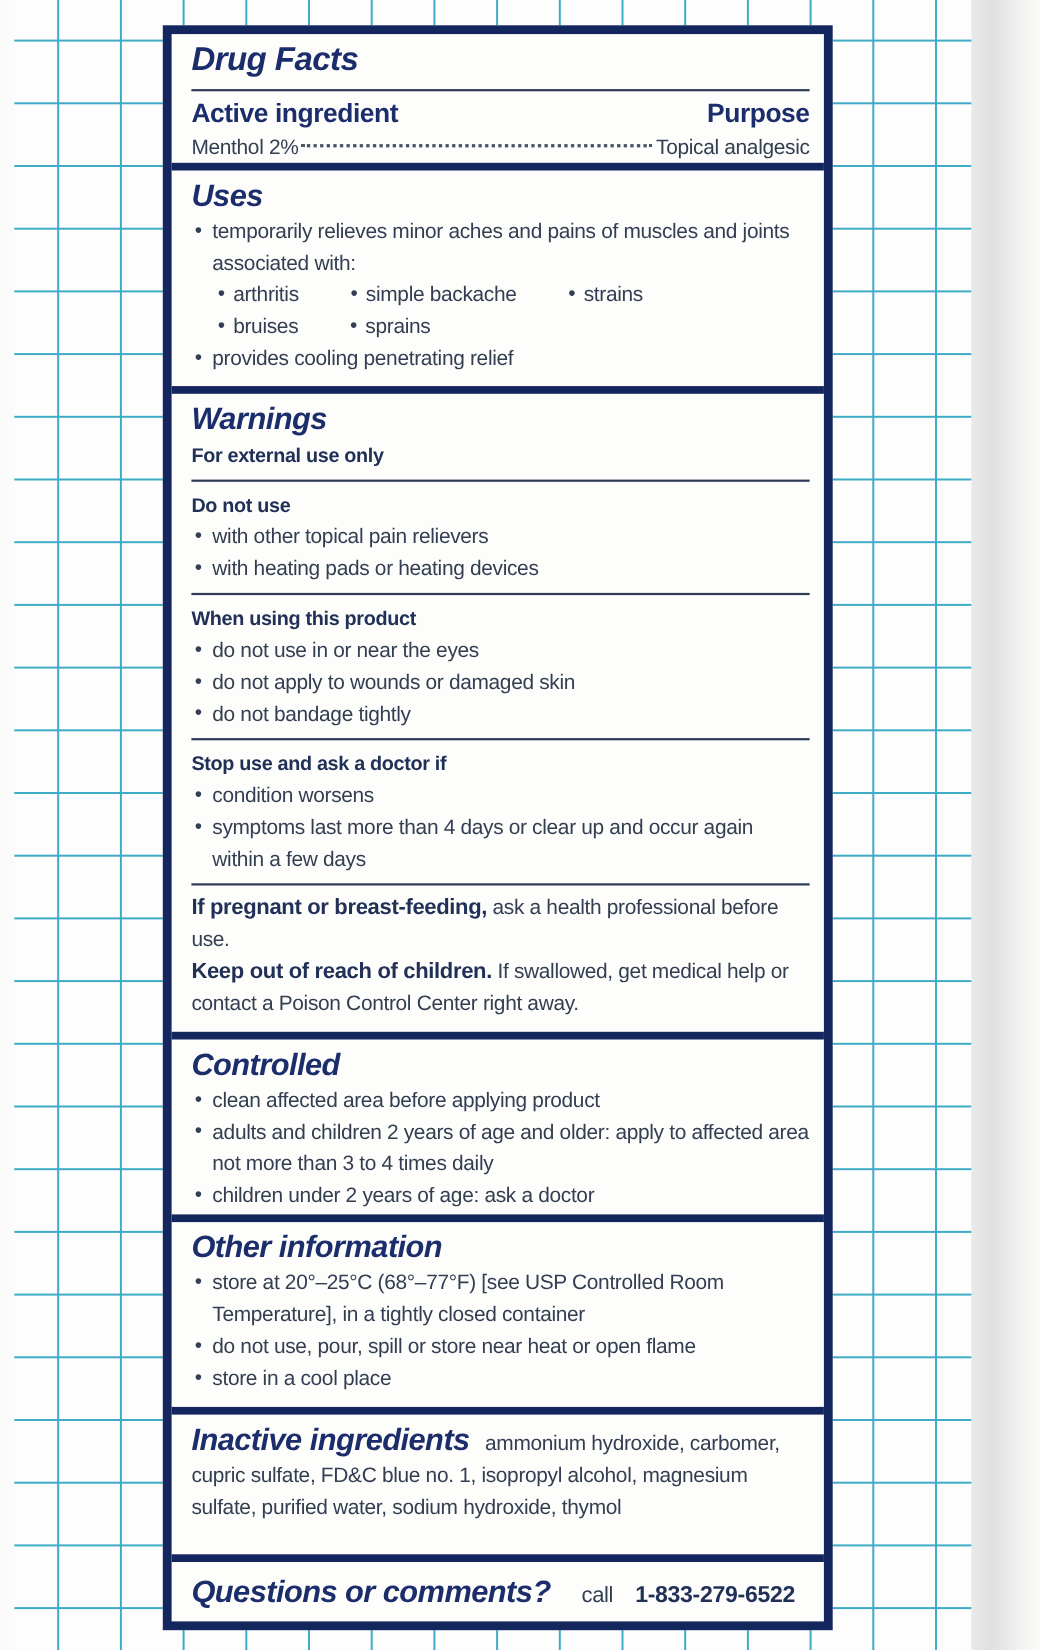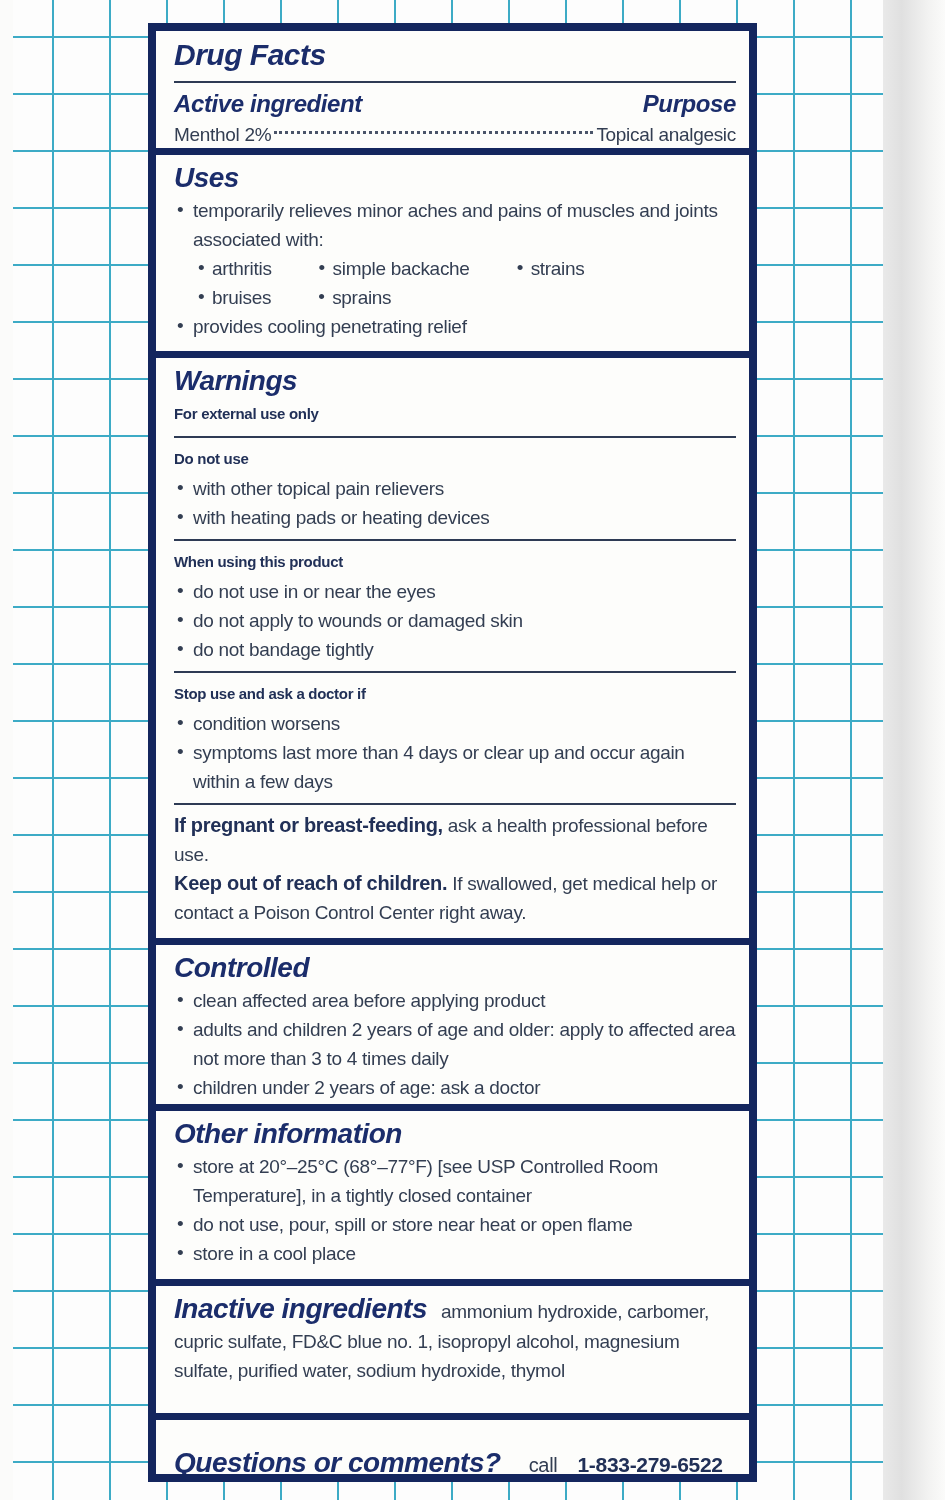--- a/index.html
+++ b/index.html
@@ -35,31 +35,31 @@
     display:flex;flex-direction:column;
     color:var(--text);
   }
   .sec{overflow:hidden;padding:5px 13px 0 18px;flex:none;}
   .s1{height:117px;}
   .s2{height:196px;}
   .s3{height:580px;}
   .s4{height:159px;}
   .s5{height:168px;}
   .s6{height:127px;}
-  .s7{height:54px;padding-top:25px;}
+  .s7{height:54px;padding-top:9px;}
   .sep{flex:none;height:7px;background:var(--navy);}
   .h1{font-style:italic;font-weight:bold;color:var(--head);font-size:28px;line-height:36px;letter-spacing:-0.5px;}
   .s1 .h1{font-size:30px;line-height:38px;}
   .rule{border:0;border-top:2px solid #2e3b54;margin:7px 0 6px 0;}
   .subrow{display:flex;justify-content:space-between;align-items:baseline;margin-top:1px;}
-  .subhead-it{font-style:italic;font-weight:bold;color:var(--head);font-size:24px;line-height:30px;letter-spacing:-0.4px;}
+  .subhead-it{font-weight:bold;color:var(--head);font-size:24px;line-height:30px;letter-spacing:-0.4px;}
   .body,li,.para{font-size:19px;line-height:29px;color:var(--text);letter-spacing:-0.3px;}
   .dotrow{display:flex;align-items:center;margin-top:1px;}
   .leader{flex:1;border-bottom:3px dotted #4a5469;margin:0 3px 5px 3px;}
-  .boldline{font-weight:bold;color:var(--subhead);font-size:15px;line-height:30px;letter-spacing:-0.3px;}
+  .boldline{font-weight:bold;color:var(--subhead);font-size:18px;line-height:30px;letter-spacing:-0.3px;}
   ul{list-style:none;}
   li{position:relative;padding-left:19px;}
   li::before{content:"\2022";position:absolute;left:3px;top:-1px;}
   .subul{display:flex;gap:44px;padding-left:21px;}
   .subul li{padding-left:17px;}
   .para b{color:var(--subhead);font-size:20px;}
   .runin .h1{margin-right:14px;}
   .qrow{display:flex;align-items:baseline;}
   .call{font-size:20px;margin-left:28px;margin-right:20px;letter-spacing:-0.3px;}
   .phone{font-weight:bold;color:var(--subhead);font-size:21px;letter-spacing:-0.3px;}

